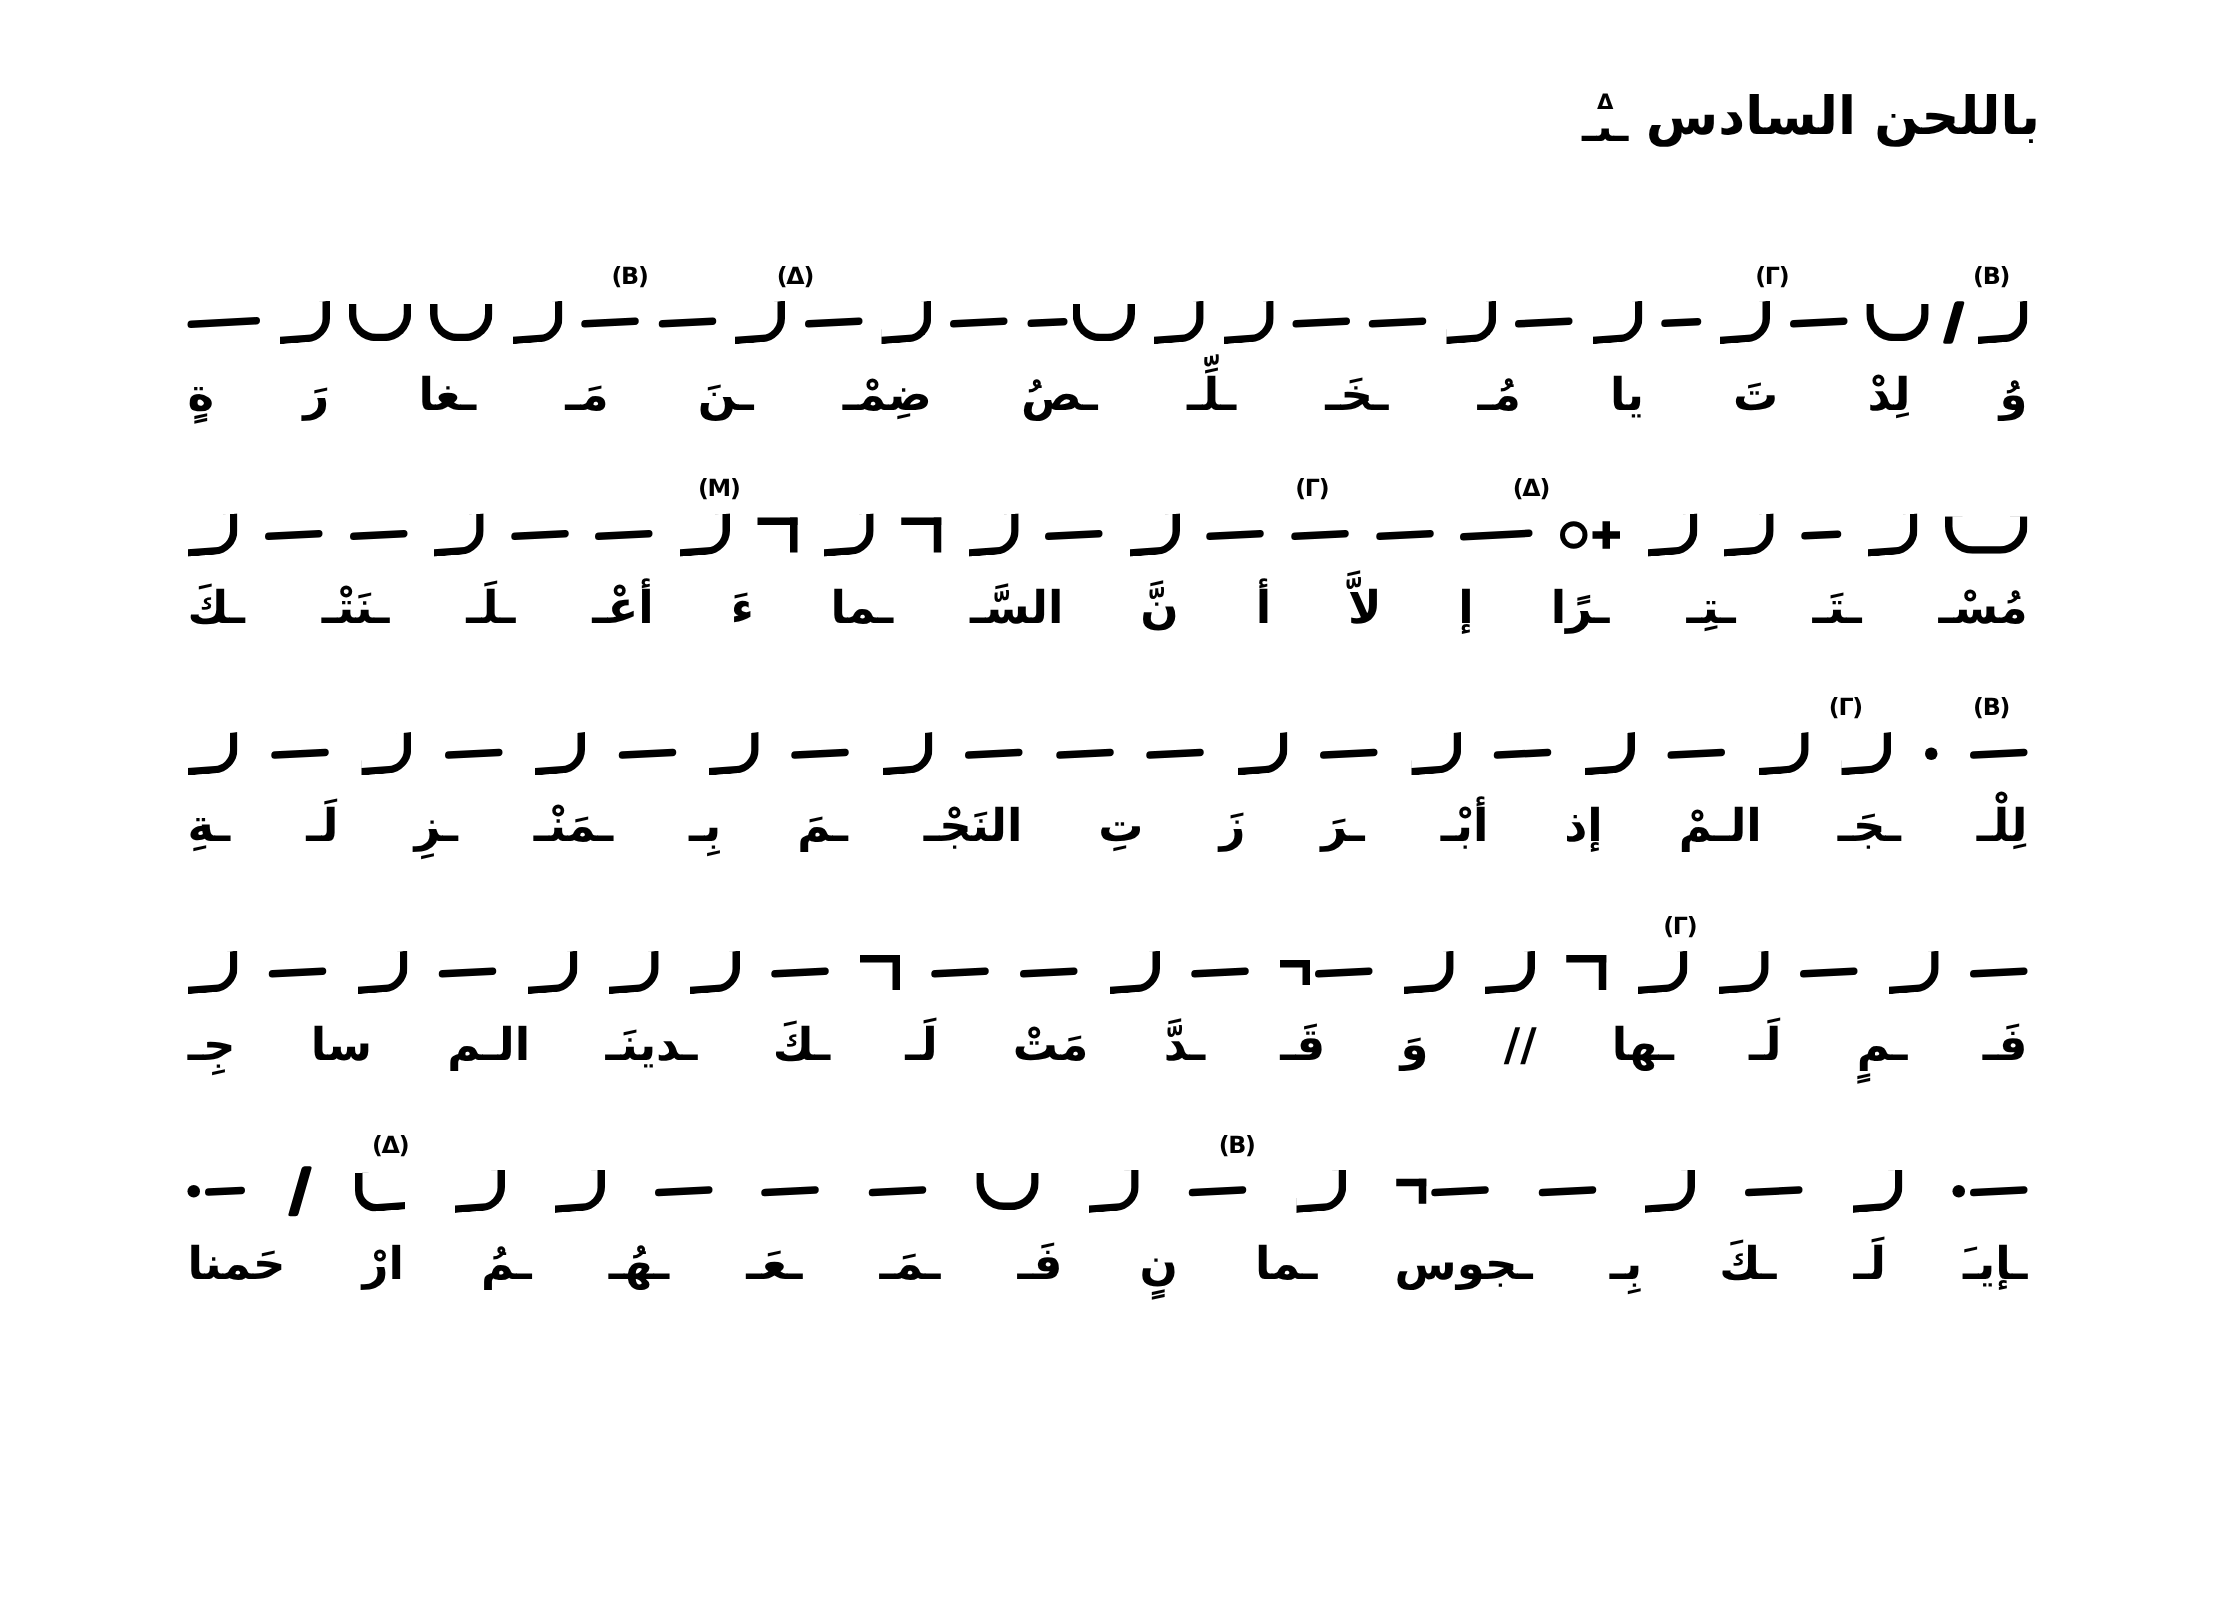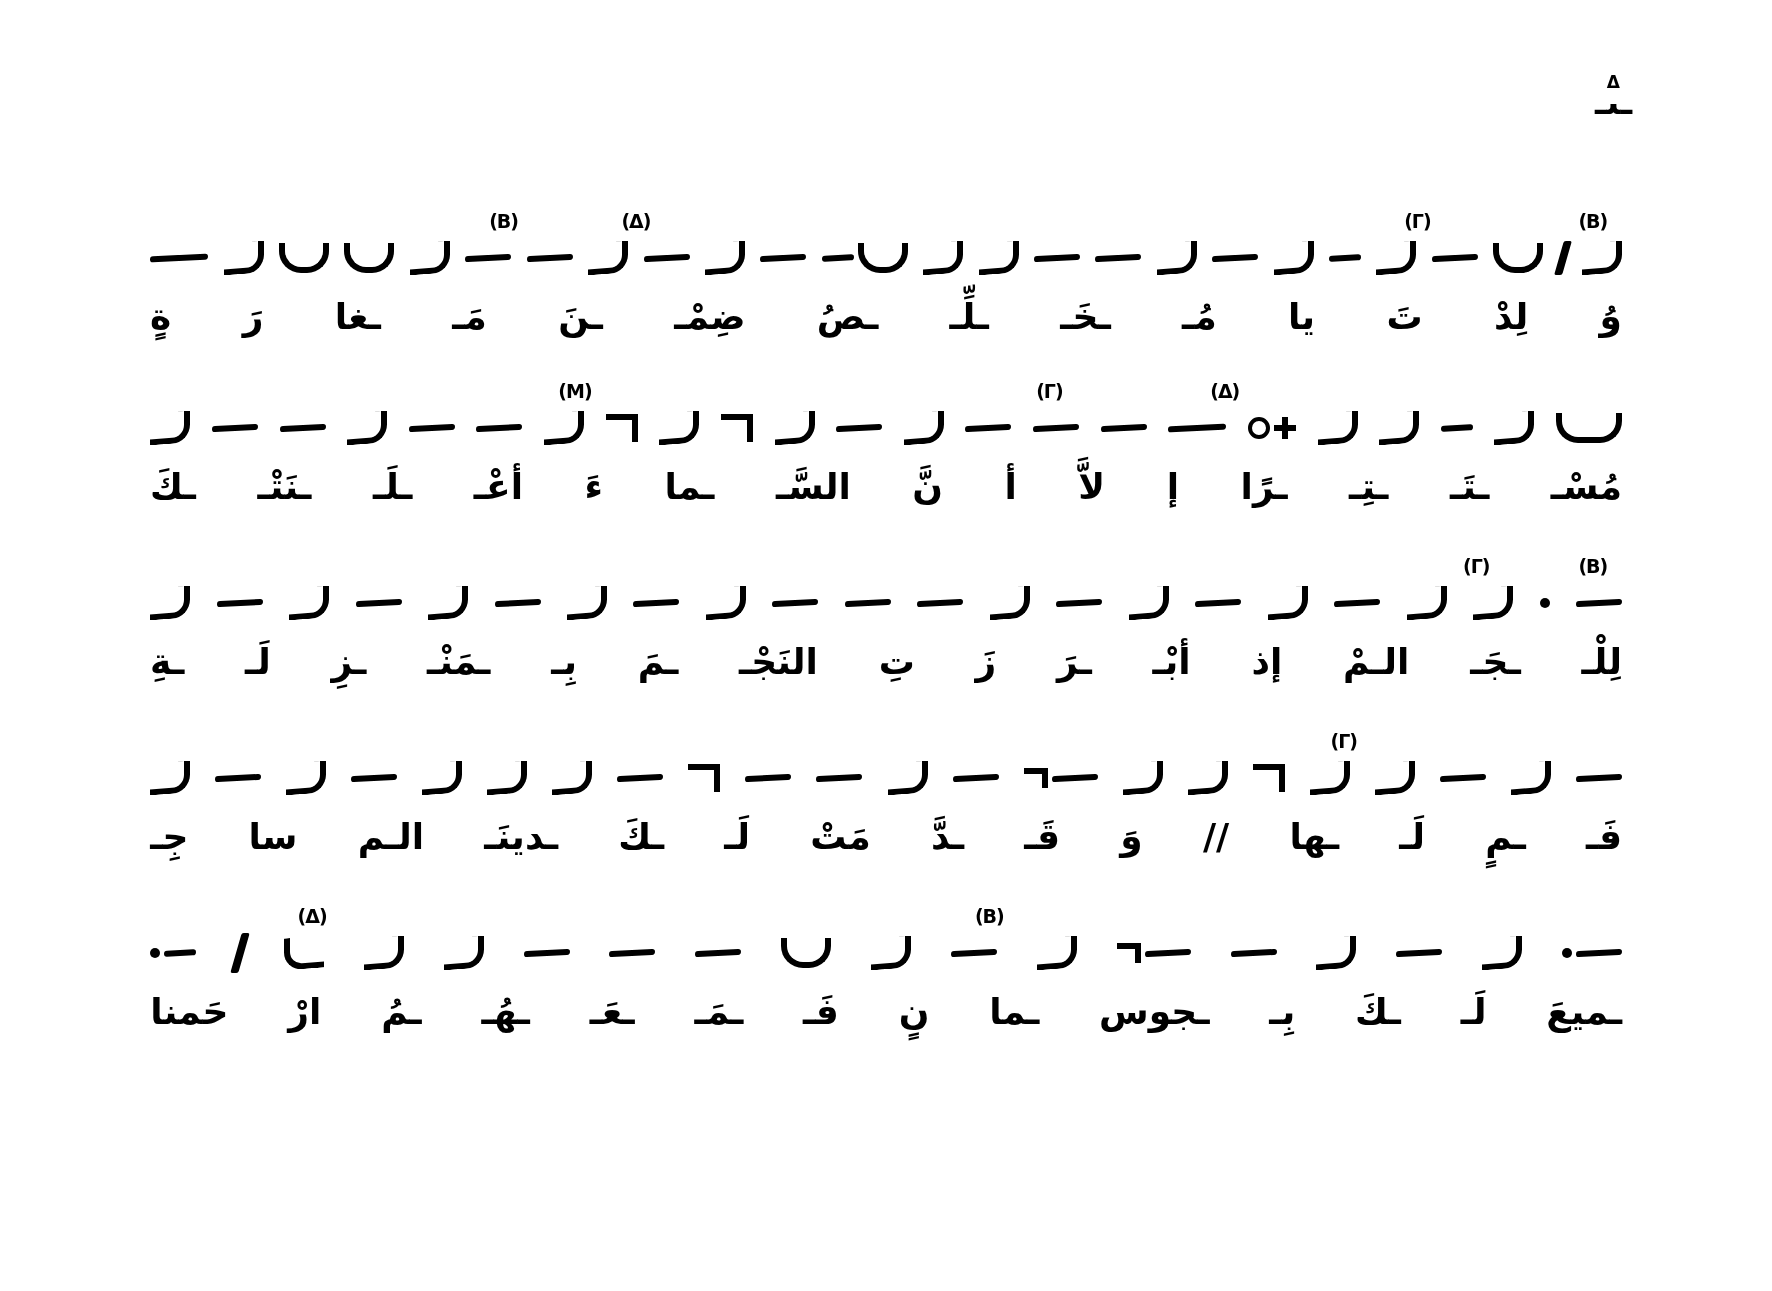--- a/index.html
+++ b/index.html
@@ -177,20 +177,21 @@
     align-items: center;
     gap: 4px;
   }
 </style>
 </head>
 <body>
 
 <div class="page">
 
   <div class="title-row">
+    <div class="title-text">باللحن السادس</div>
     <div class="title-neume">
       <div style="font-size:17px;font-weight:bold;text-align:center;line-height:1;">Δ</div>
       <div style="font-size:34px;line-height:0.8;margin-top:-2px;font-weight:bold;">ـٮـ</div>
     </div>
   </div>
 
   <div class="system sys1">
     <div class="neume-line">
       <span class="marker" style="right:1%;">(B)</span>
       <span class="marker" style="right:13%;">(Γ)</span>
@@ -632,21 +633,21 @@
         <span class="glyph-group">
             <span class="slash"></span>
           </span>
         <span class="glyph-group">
             <span class="dash sm"></span>
             <span class="tick"></span>
           </span>
       </div>
     </div>
     <div class="lyric-row">
-      <span class="syl">ـميعَ</span>
+      <span class="syl">ـإيـَ</span>
       <span class="syl">لَـ</span>
       <span class="syl">ـكَ</span>
       <span class="syl">بِـ</span>
       <span class="syl">ـجوس</span>
       <span class="syl">ـما</span>
       <span class="syl">نٍ</span>
       <span class="syl">فَـ</span>
       <span class="syl">ـمَـ</span>
       <span class="syl">ـعَـ</span>
       <span class="syl">ـهُـ</span>

